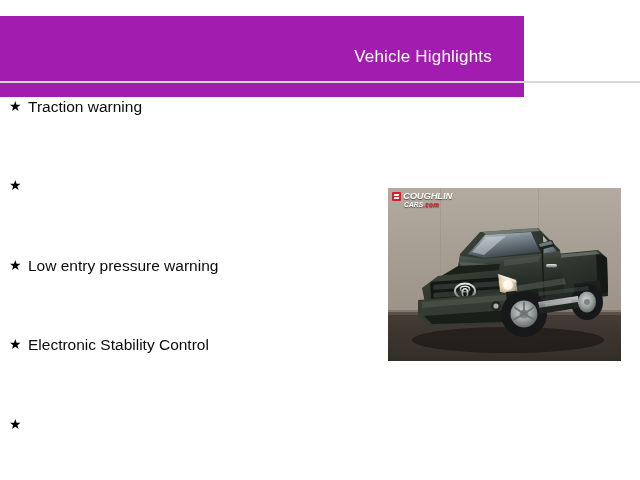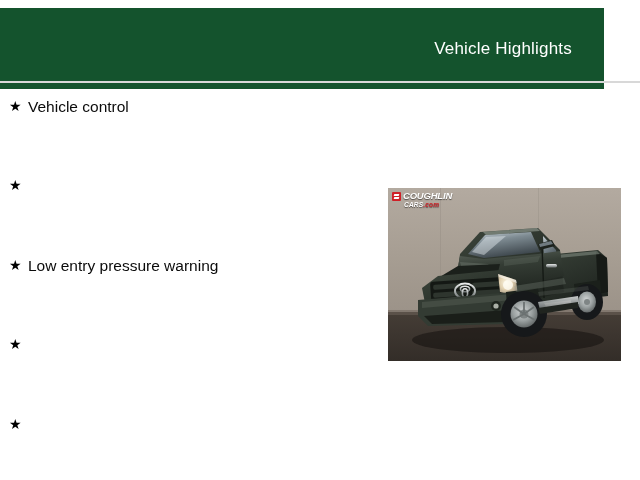--- a/index.html
+++ b/index.html
@@ -12,24 +12,24 @@
     background: #ffffff;
     font-family: "Liberation Sans", sans-serif;
     overflow: hidden;
     position: relative;
   }
 
   
   .header-bar {
     position: absolute;
     left: 0;
-    top: 8px;
-    width: 604px;
+    top: 16px;
+    width: 524px;
     height: 81px;
-    background: #14532d;
+    background: #a21caf;
     box-sizing: border-box;
   }
   .header-title {
     position: absolute;
     right: 32px;
     top: 30px;
     color: #ffffff;
     font-size: 17px;
     line-height: 21px;
     letter-spacing: 0.2px;
@@ -159,31 +159,32 @@
 <body>
 
 <div class="header-bar">
   <div class="header-title">Vehicle Highlights</div>
 </div>
 <div class="header-rule"></div>
 
 <ul class="highlights-list">
   <li class="highlight-item">
     <span class="bullet-star">★</span>
-    <span class="highlight-label">Vehicle control</span>
+    <span class="highlight-label">Traction warning</span>
   </li>
   <li class="highlight-item">
     <span class="bullet-star">★</span>
   </li>
   <li class="highlight-item">
     <span class="bullet-star">★</span>
     <span class="highlight-label">Low entry pressure warning</span>
   </li>
   <li class="highlight-item">
     <span class="bullet-star">★</span>
+    <span class="highlight-label">Electronic Stability Control</span>
   </li>
   <li class="highlight-item">
     <span class="bullet-star">★</span>
   </li>
 </ul>
 
 <div class="vehicle-photo">
   <svg viewBox="0 0 233 173" xmlns="http://www.w3.org/2000/svg">
     <defs>
       <linearGradient id="wall" x1="0" y1="0" x2="0" y2="1">

